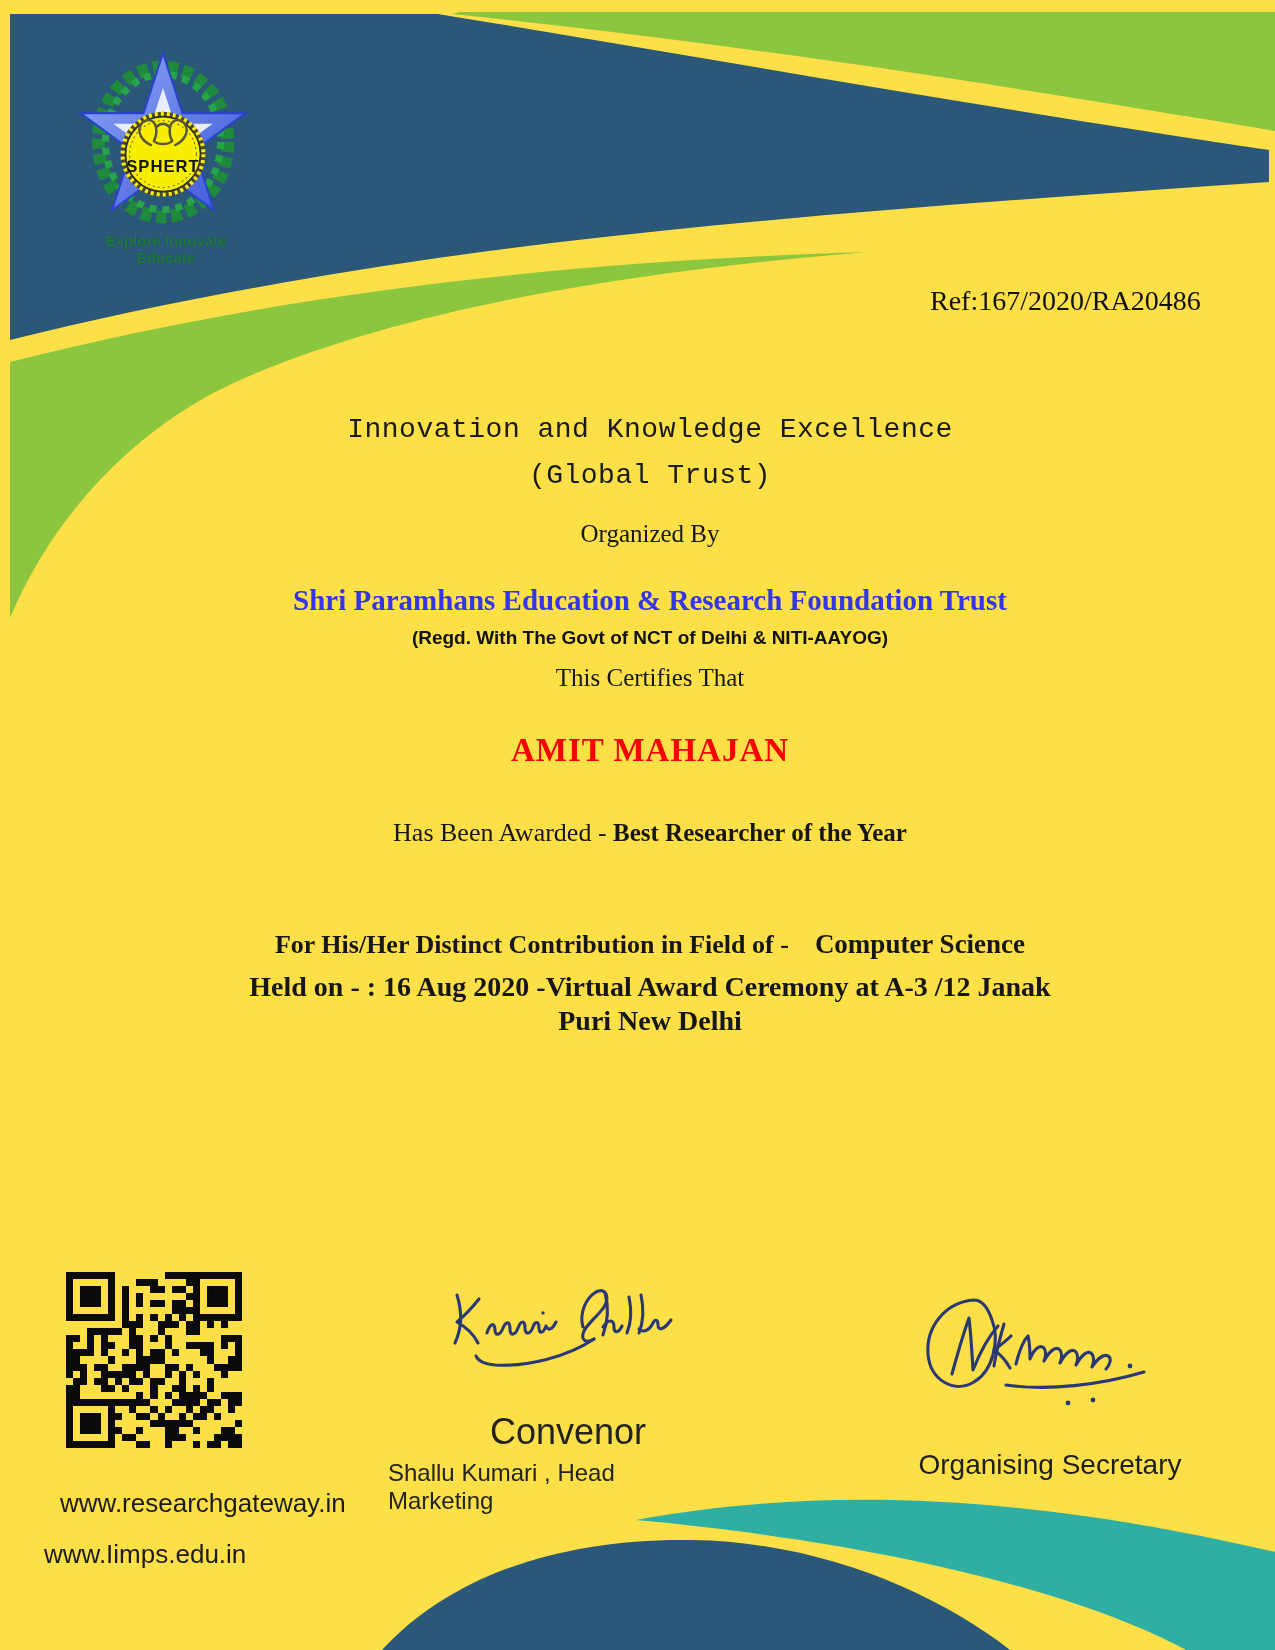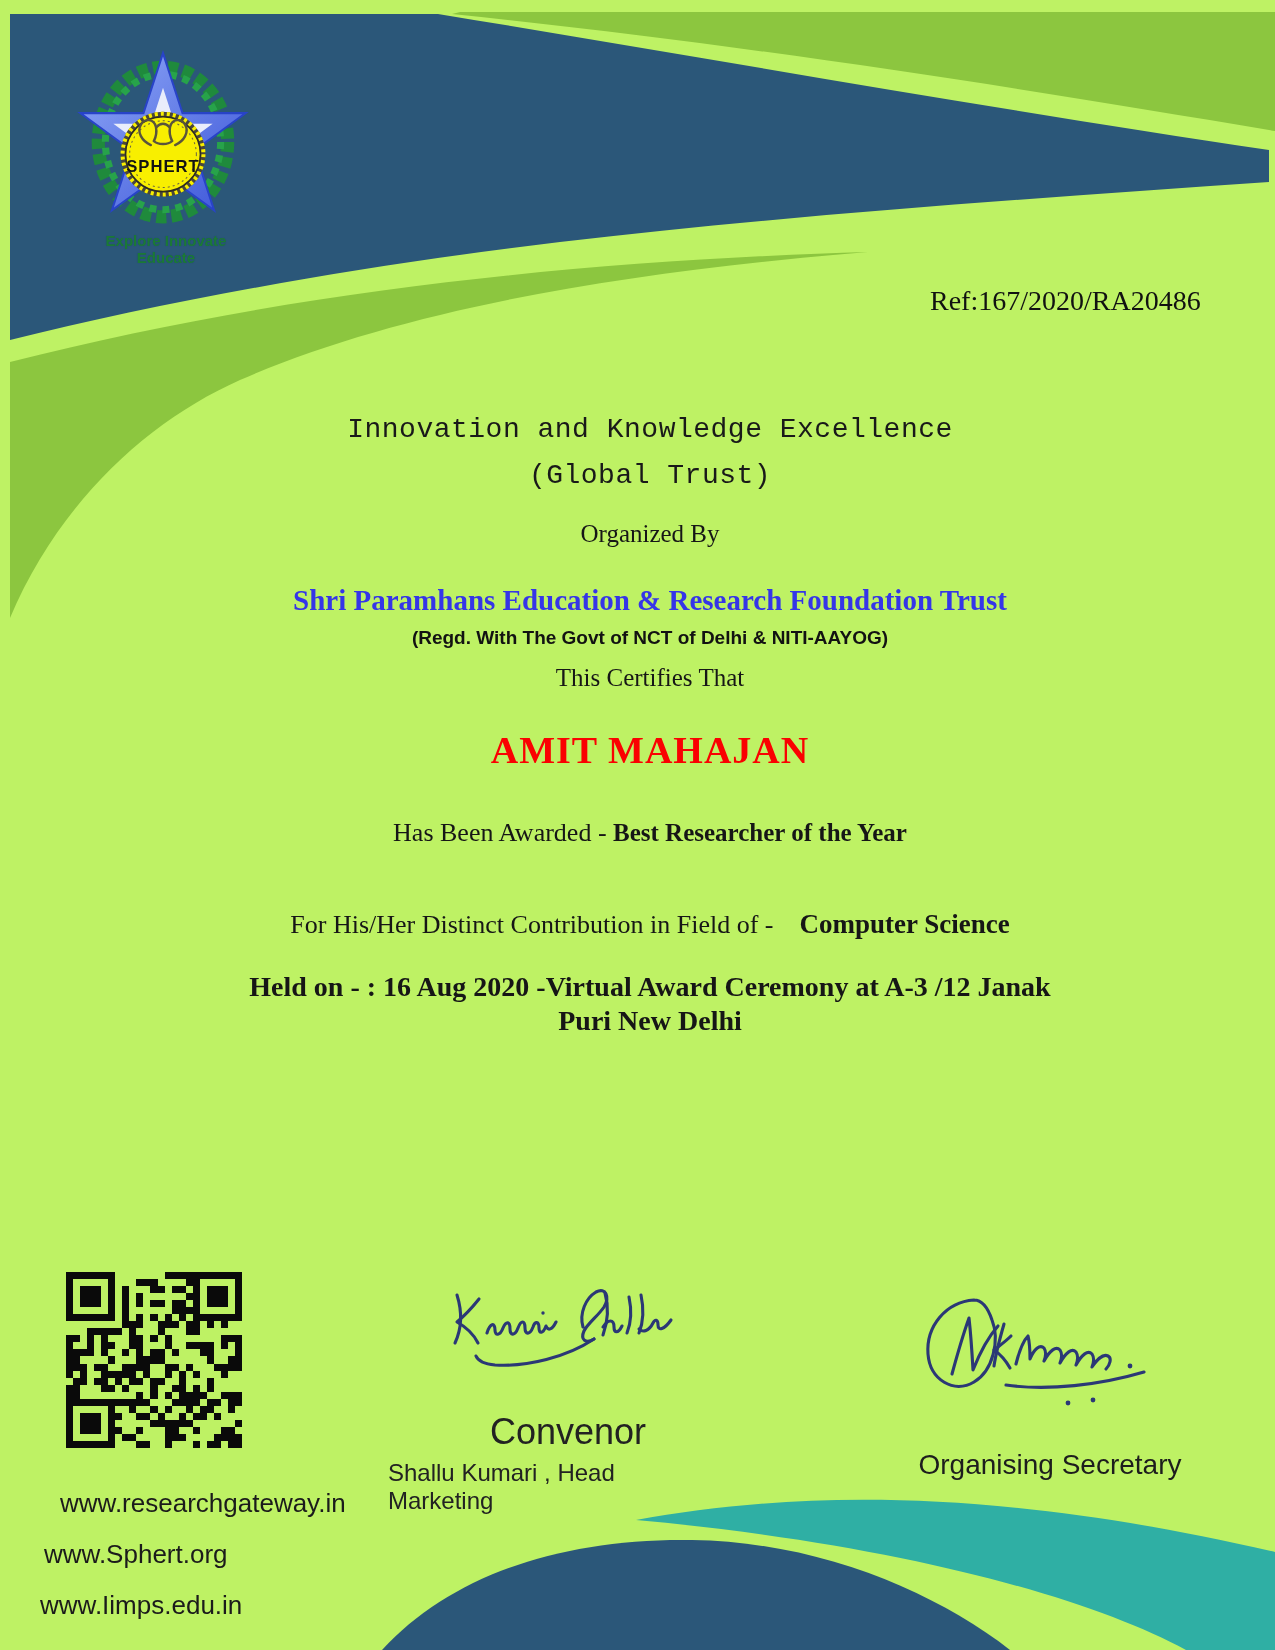--- a/index.html
+++ b/index.html
@@ -11,21 +11,21 @@
     --signature-ink:#2b3876;
     --tagline-green:#1b7a35;
     --logo-yellow:#f8ef00;
     --text-dark:#161616;
   }
   *{margin:0;padding:0;box-sizing:border-box;}
   html,body{background:#ffffff;}
   .page{
     position:relative;
     width:1275px;height:1650px;
-    background:#bef264;
+    background:#fde047;
     overflow:hidden;
     font-family:"Liberation Serif", serif;
     color:var(--text-dark);
   }
   .deco{position:absolute;left:0;display:block;}
   .deco-top{top:0;}
   .deco-bottom{bottom:0;}
   .fill-blue{fill:var(--banner-blue);}
   .fill-green{fill:var(--swoosh-green);}
   .fill-teal{fill:var(--swoosh-teal);}
@@ -37,24 +37,24 @@
     font-size:28px;color:#111;}
   .title-line{font-family:Liberation Mono, monospace;font-size:28px;
     line-height:44px;letter-spacing:0.5px;color:#191919;}
   .title-1{top:408px;}
   .title-2{top:454px;}
   .organized{top:519px;font-size:25px;line-height:30px;}
   .trust{top:583px;font-size:29px;line-height:34px;font-weight:bold;color:var(--trust-blue);}
   .regd{top:626px;font-size:19px;line-height:24px;font-weight:bold;
     font-family:"Liberation Sans", sans-serif;color:#121212;}
   .certifies{top:663px;font-size:25px;line-height:30px;}
-  .recipient{top:732px;font-size:38px;line-height:36px;font-weight:bold;color:var(--name-red);letter-spacing:1px;}
+  .recipient{top:732px;font-size:33px;line-height:36px;font-weight:bold;color:var(--name-red);letter-spacing:1px;}
   .awarded{top:817px;font-size:26px;line-height:32px;}
   .awarded b{font-size:25px;}
-  .field{top:902px;font-size:26px;line-height:45px;}
+  .field{top:928px;font-size:26px;line-height:32px;font-weight:bold;}
   .field b{font-size:27px;margin-left:26px;}
   .held{top:970px;font-size:28px;line-height:34px;font-weight:bold;}
 
   .logo-box{top:46px;left:72px;width:182px;height:187px;}
   .logo-tagline{top:232px;left:84px;width:164px;text-align:center;
     font-family:"Liberation Sans", sans-serif;font-weight:bold;font-size:15px;
     color:var(--tagline-green);text-shadow:0 0 1px rgba(20,40,120,.45);}
 
   .qr-box{top:1272px;left:66px;width:176px;height:176px;}
   .websites{top:1488px;left:36px;width:330px;
@@ -470,21 +470,20 @@
       <rect x="14" y="24" width="1" height="1" fill="#0a0a0a"></rect>
       <rect x="18" y="24" width="1" height="1" fill="#0a0a0a"></rect>
       <rect x="20" y="24" width="1" height="1" fill="#0a0a0a"></rect>
       <rect x="21" y="24" width="1" height="1" fill="#0a0a0a"></rect>
       <rect x="23" y="24" width="1" height="1" fill="#0a0a0a"></rect>
       <rect x="24" y="24" width="1" height="1" fill="#0a0a0a"></rect>
     </svg>
 
   <div class="abs websites">
     <div class="site">www.researchgateway.in</div>
-    <div class="site">www.Sphert.org</div>
     <div class="site">www.Iimps.edu.in</div>
   </div>
 
   <svg class="sig sig-convenor" viewBox="0 0 260 105">
     <g stroke-width="3.1">
       <path d="M12,22 C17,38 17,55 10,70"></path>
       <path d="M34,26 C26,36 18,44 12,49 C21,54 29,62 33,70"></path>
       <path d="M42,60 C45,50 50,49 50,57 C50,63 55,63 58,55 C61,48 65,48 65,56 C65,63 70,63 73,55 C76,47 80,47 80,55 C80,62 85,62 88,54 C90,48 94,48 94,55 C94,61 98,61 101,53 C103,58 107,57 111,49"></path>
       <circle class="dot" cx="98" cy="40" r="1.7"></circle>
       <path d="M138,54 C134,40 141,25 151,19 C161,14 165,24 159,34 C153,43 143,50 139,58 C135,67 141,71 149,66"></path>

